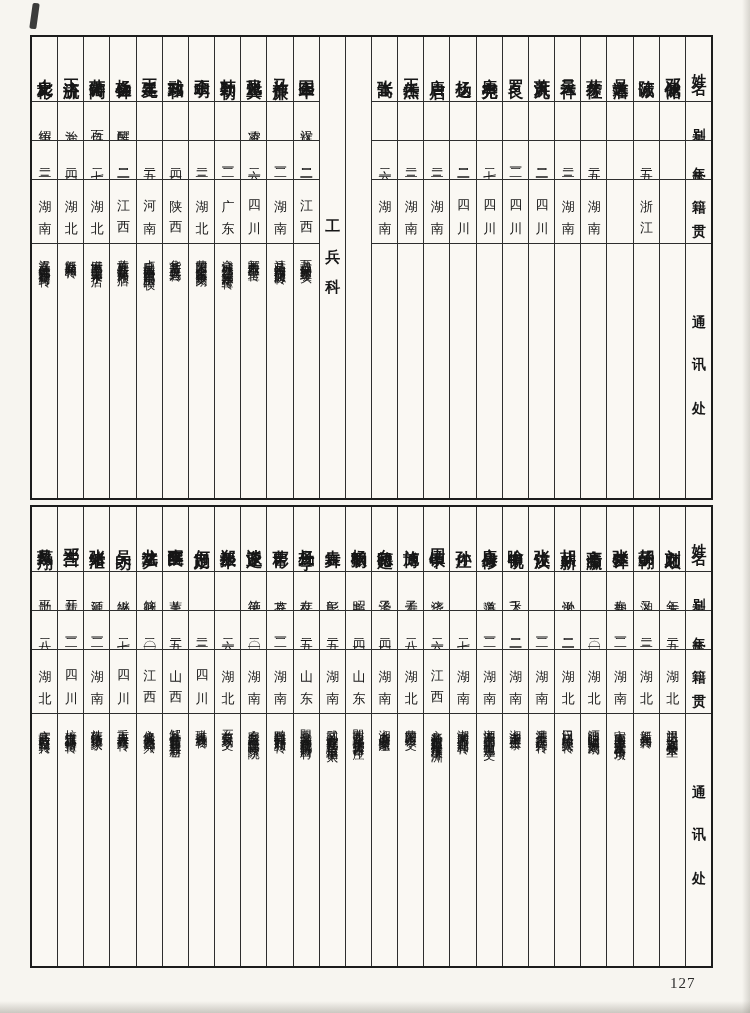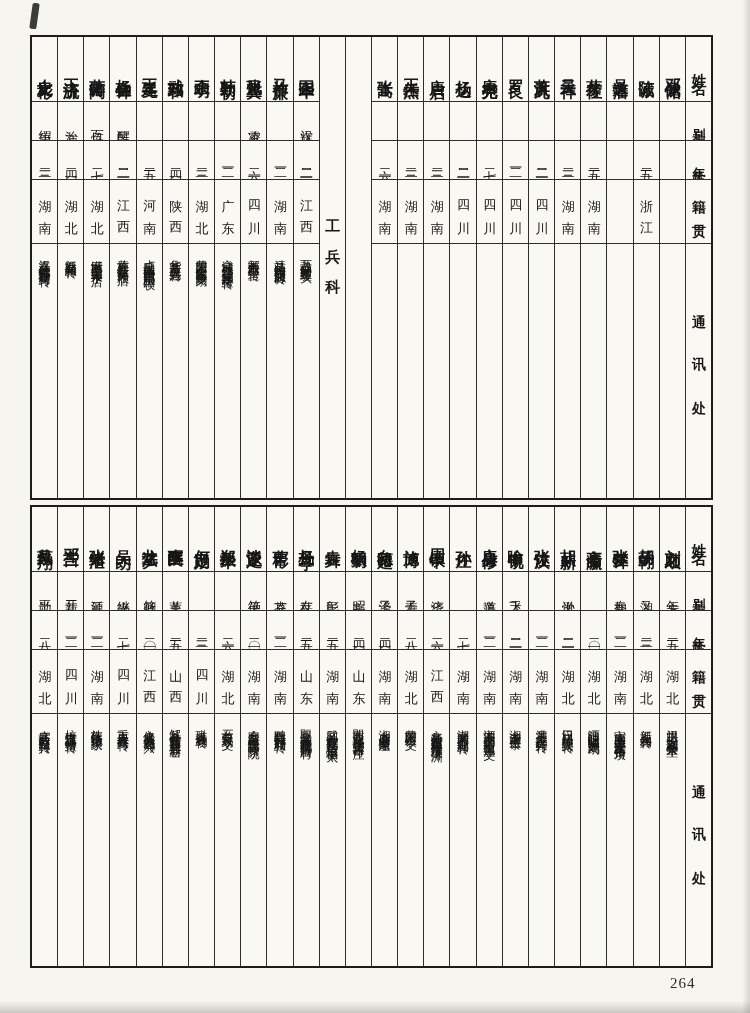--- a/index.html
+++ b/index.html
@@ -424,13 +424,13 @@
     </div>
     <div class="col">
       <div class="cell name">蔡凤翔</div>
       <div class="cell alias">平勋</div>
       <div class="cell age">二八</div>
       <div class="cell origin">湖北</div>
       <div class="cell addr">广济县西门蔡聚兴转</div>
     </div>
   </div>
 
-<div class="page-number">264</div>
+<div class="page-number">127</div>
 
 </body></html>

